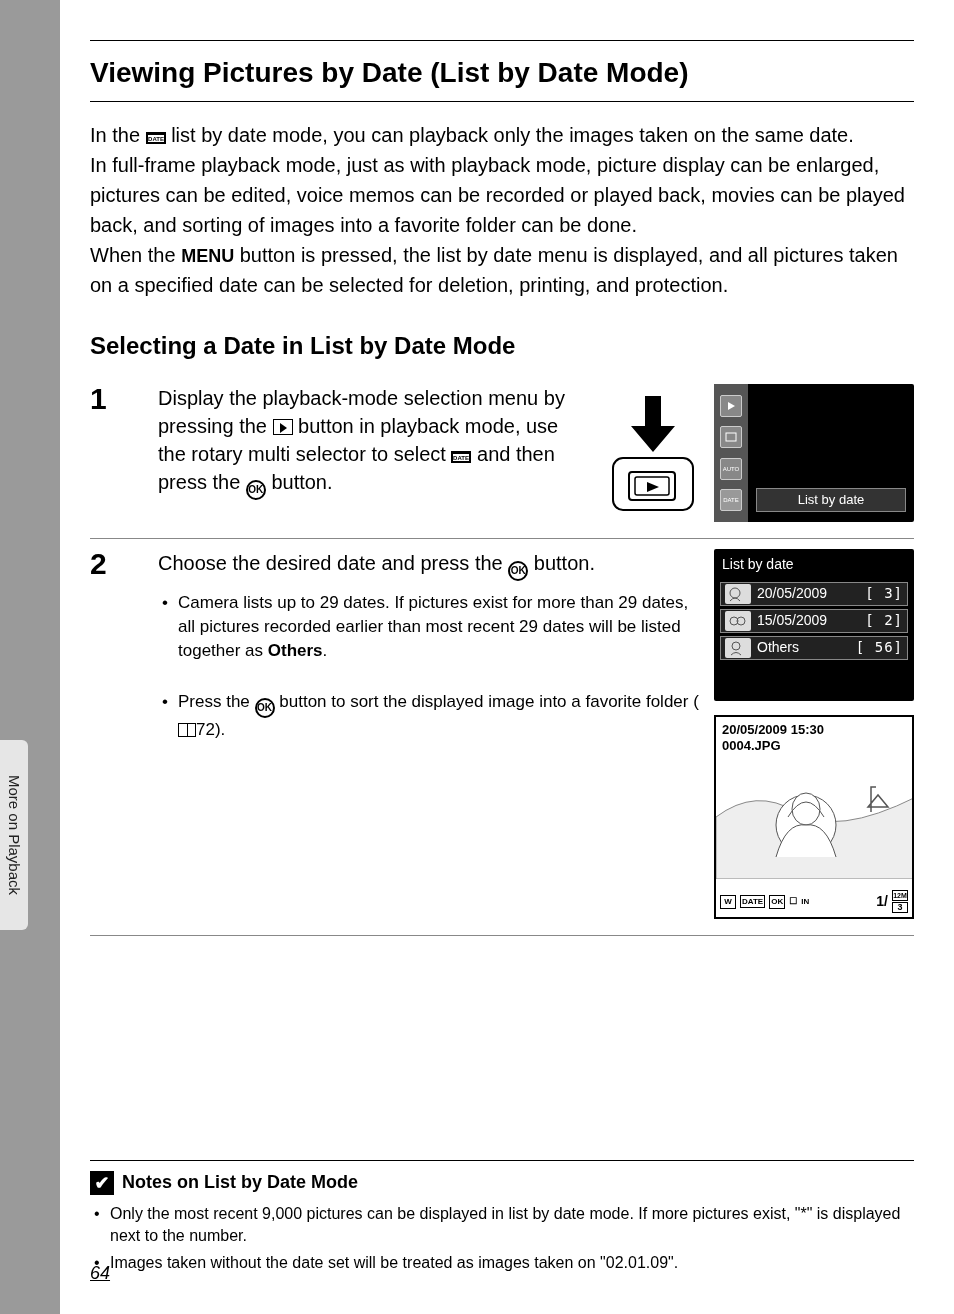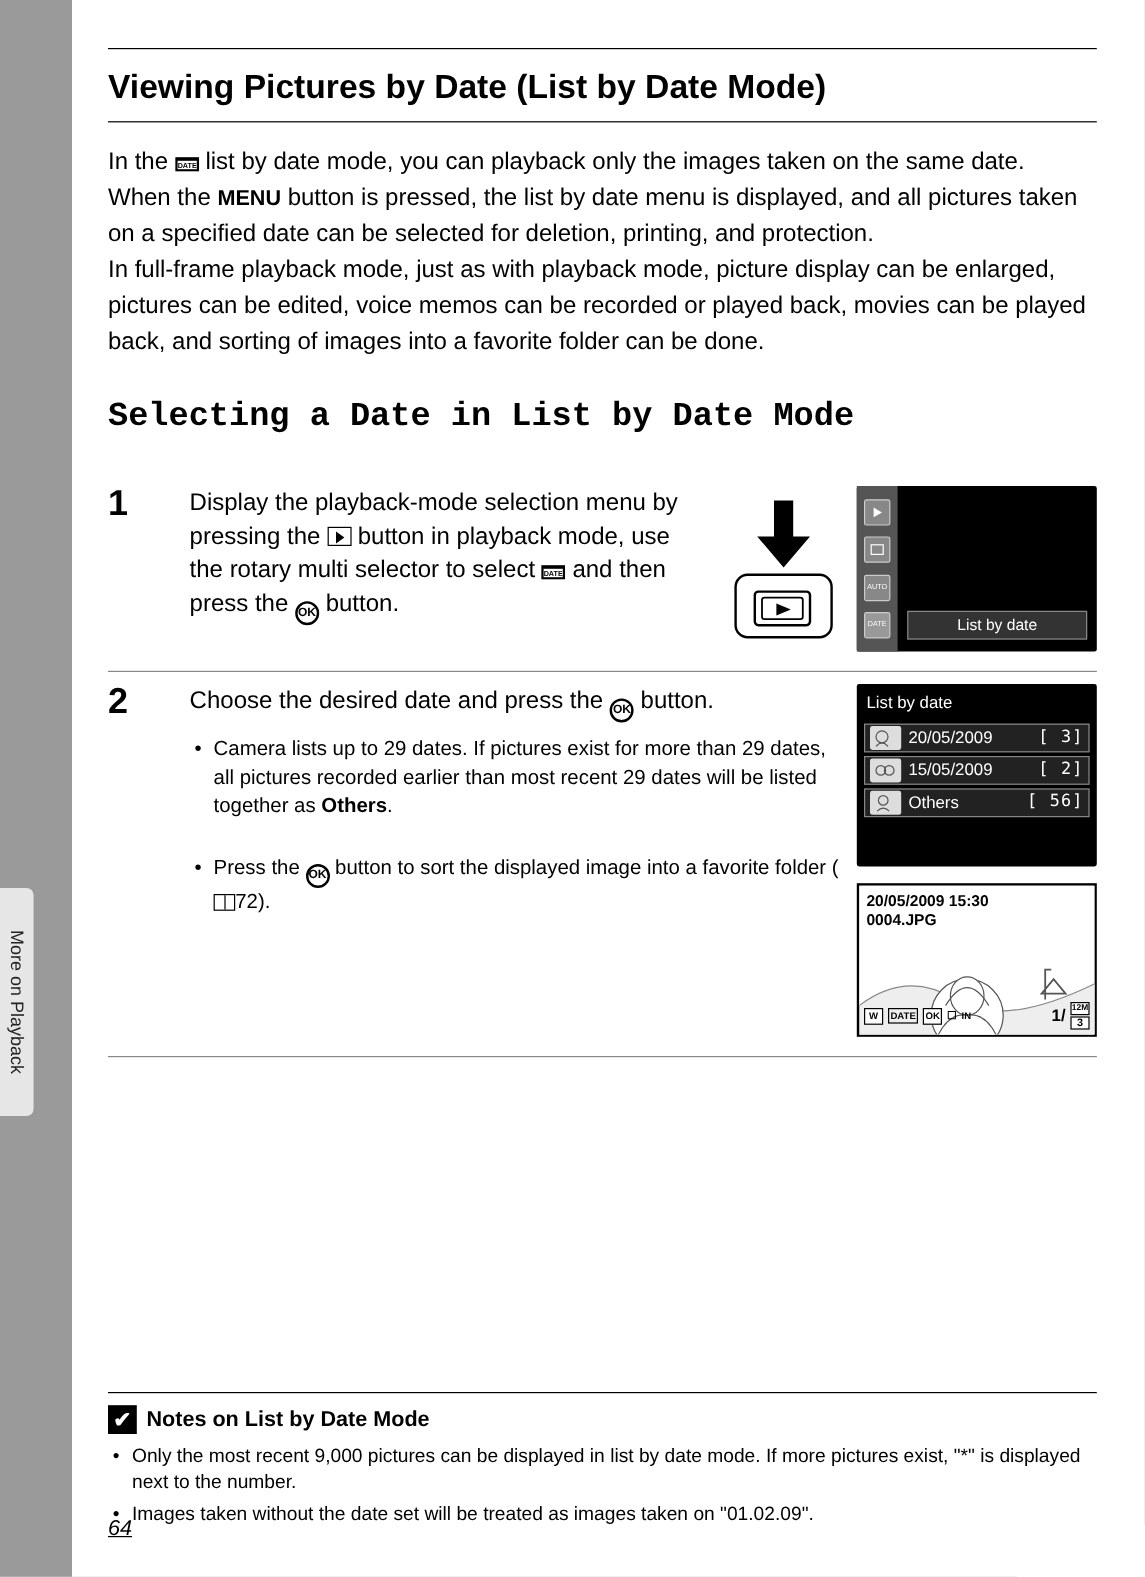--- a/index.html
+++ b/index.html
@@ -5,21 +5,21 @@
   * { box-sizing: border-box; margin: 0; padding: 0; }
   html, body { width: 954px; height: 1314px; font-family: Arial, Helvetica, sans-serif; }
   body { background: #9a9a9a; display: flex; }
   .side-tab { position: absolute; left: 0; top: 740px; width: 28px; height: 190px; background: #e6e6e6; border-top-right-radius: 6px; border-bottom-right-radius: 6px; display: flex; align-items: center; justify-content: center; }
   .side-tab span { writing-mode: vertical-rl; font-size: 15px; color: #222; }
   .page { background: #fff; width: 894px; height: 1314px; margin-left: 60px; position: relative; padding: 40px 40px 20px 30px; }
   .rule { border-top: 1px solid #000; margin-bottom: 10px; }
   h1 { font-size: 28px; font-weight: bold; color: #000; padding: 6px 0 12px; }
   .intro { font-size: 20px; line-height: 1.5; color: #000; }
   .menu-label { font-family: Arial; font-weight: bold; font-size: 18px; letter-spacing: 0; }
-  h2 { font-size: 28px; font-weight: bold; margin-top: 32px; margin-bottom: 32px; font-family: Liberation Mono, monospace; }
+  h2 { font-size: 24px; font-weight: bold; margin-top: 32px; margin-bottom: 14px; }
   .step { display: flex; border-bottom: 1px solid #888; padding: 10px 0 16px; }
   .step:last-of-type { border-bottom: none; }
   .step-num { font-size: 30px; font-weight: bold; width: 48px; flex-shrink: 0; line-height: 1; }
   .step-body { flex: 1; font-size: 20px; line-height: 1.4; }
   .step-head { font-size: 20px; }
   .sub { margin-top: 10px; padding-left: 4px; }
   .sub li { font-size: 17px; line-height: 1.4; margin-bottom: 6px; list-style: none; position: relative; padding-left: 16px; }
   .sub li::before { content: "•"; position: absolute; left: 0; top: 0; }
   .step-graphics { display: flex; gap: 14px; align-items: flex-start; margin-left: 10px; }
   .step-row { display: flex; align-items: flex-start; gap: 10px; }
@@ -41,21 +41,21 @@
   
   .screen2 { width: 200px; height: 152px; padding: 6px 4px; }
   .screen2 .title { font-size: 14px; padding: 0 4px 4px; }
   .screen2 .rowitem { display: flex; align-items: center; gap: 6px; background: #222; border: 1px solid #888; margin: 3px 2px; padding: 1px 4px; font-size: 14px; }
   .screen2 .rowitem .thumb { width: 26px; height: 20px; background: #ddd; border-radius: 2px; flex-shrink: 0; display:flex; align-items:center; justify-content:center; }
   .screen2 .rowitem .thumb svg { width:22px; height:18px; }
   .screen2 .rowitem .dt { flex: 1; white-space: nowrap; }
   .screen2 .rowitem .cnt { white-space: nowrap; font-family: monospace; letter-spacing: 1px; }
 
   
-  .screen3 { width: 200px; height: 128px; background: #fff; border: 2px solid #000; position: relative; overflow: hidden; }
+  .screen3 { width: 200px; height: 204px; background: #fff; border: 2px solid #000; position: relative; overflow: hidden; }
   .screen3 .topline { position: absolute; top: 4px; left: 6px; font-size: 13px; font-weight: bold; color:#000; text-shadow: -1px 0 #fff,1px 0 #fff,0 -1px #fff,0 1px #fff; }
   .screen3 .topline2 { position: absolute; top: 20px; left: 6px; font-size: 13px; font-weight: bold; color:#000; text-shadow: -1px 0 #fff,1px 0 #fff,0 -1px #fff,0 1px #fff; }
   .screen3 .bottom { position: absolute; bottom: 4px; left: 4px; right: 4px; display: flex; align-items:center; gap:4px; font-size:11px; color:#000; font-weight:bold; }
   .screen3 .bottom .sp { flex:1; }
   .screen3 .bottom .frac { font-size:14px; }
   .screen3 .badge { width:16px; height:14px; border:1px solid #000; font-size:8px; display:flex; align-items:center; justify-content:center; background:#fff; }
 
   
   .notes { position: absolute; bottom: 36px; left: 30px; right: 40px; }
   .notes-rule { border-top: 1px solid #000; margin-bottom: 10px; }
@@ -88,24 +88,24 @@
   <div class="rule"></div>
 
   <div class="intro" style="margin-top:18px;">
     <p>
       <span>In the </span><span class="date-icon"><svg viewBox="0 0 20 14">
             <rect x="0" y="2" width="20" height="12" fill="#000"></rect>
             <rect x="2" y="5" width="16" height="7" fill="#fff"></rect>
             <text x="10" y="11" font-size="6" text-anchor="middle" fill="#000" font-weight="bold">DATE</text>
           </svg></span><span> list by date mode, you can playback only the images taken on the same date.</span>
     </p>
+    <p>In full-frame playback mode, just as with playback mode, picture display can be enlarged, pictures can be edited, voice memos can be recorded or played back, movies can be played back, and sorting of images into a favorite folder can be done.</p>
     <p>
       <span>When the </span><span class="menu-label">MENU</span><span> button is pressed, the list by date menu is displayed, and all pictures taken on a specified date can be selected for deletion, printing, and protection.</span>
     </p>
-    <p>In full-frame playback mode, just as with playback mode, picture display can be enlarged, pictures can be edited, voice memos can be recorded or played back, movies can be played back, and sorting of images into a favorite folder can be done.</p>
   </div>
 
   <h2>Selecting a Date in List by Date Mode</h2>
 
   <div class="step">
     <div class="step-num">1</div>
     <div class="step-body">
       <div class="step-row">
         <div class="step-text">
           <div class="step-head">
@@ -239,18 +239,18 @@
   </div>
 
   <div class="notes">
     <div class="notes-rule"></div>
     <div class="notes-head">
       <span class="check-icon">✔</span>
       <span>Notes on List by Date Mode</span>
     </div>
     <ul>
       <li>Only the most recent 9,000 pictures can be displayed in list by date mode. If more pictures exist, "*" is displayed next to the number.</li>
-      <li>Images taken without the date set will be treated as images taken on "01.02.09".</li>
+      <li>Images taken without the date set will be treated as images taken on "02.01.09".</li>
     </ul>
   </div>
 
   <div class="pagenum">64</div>
 </div>
 
 </body></html>

